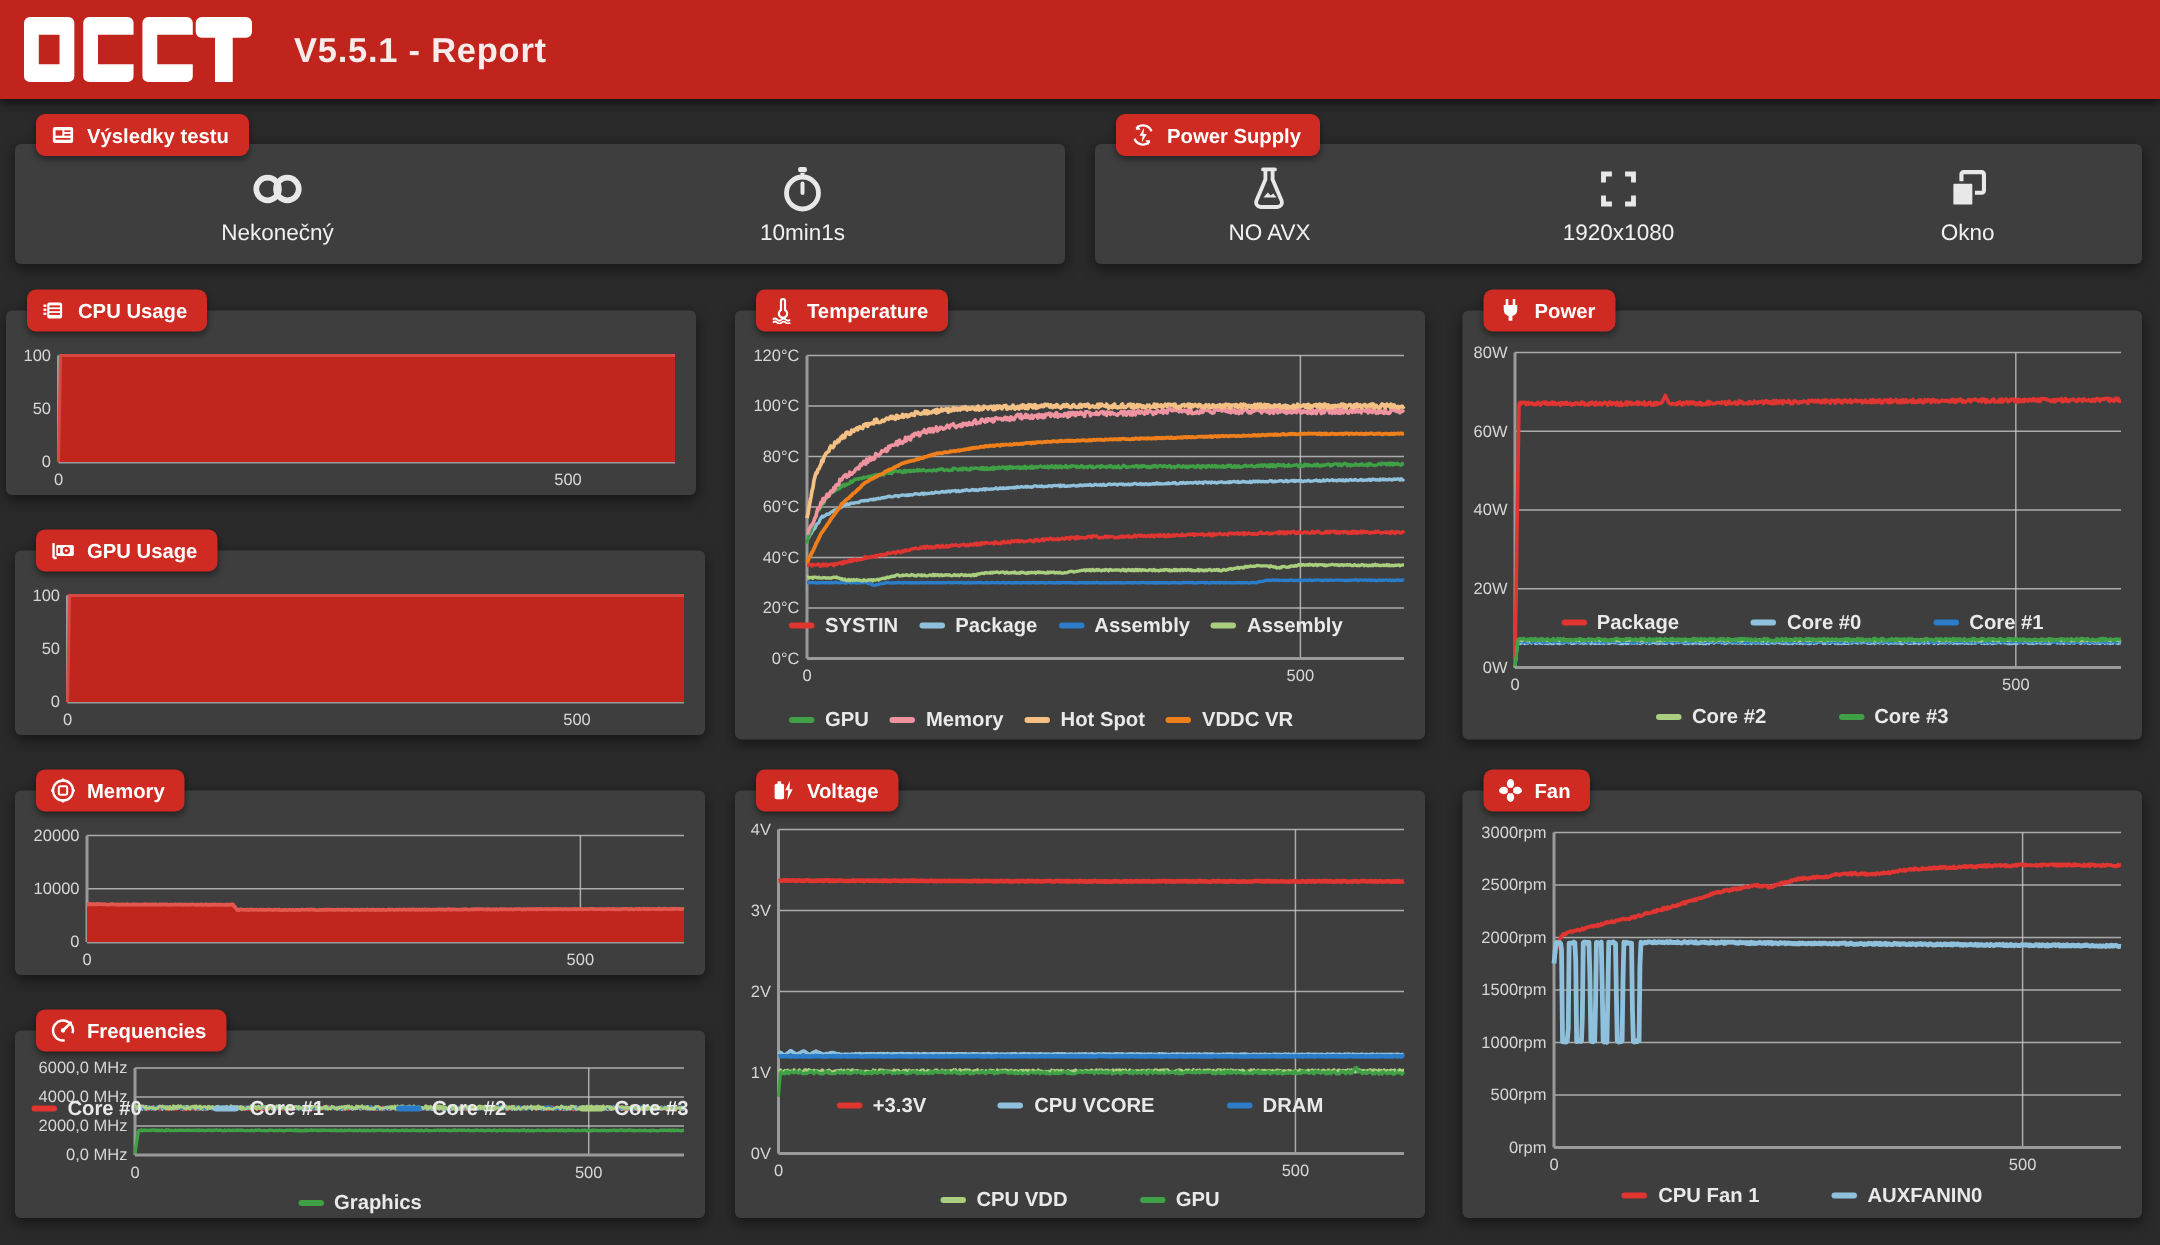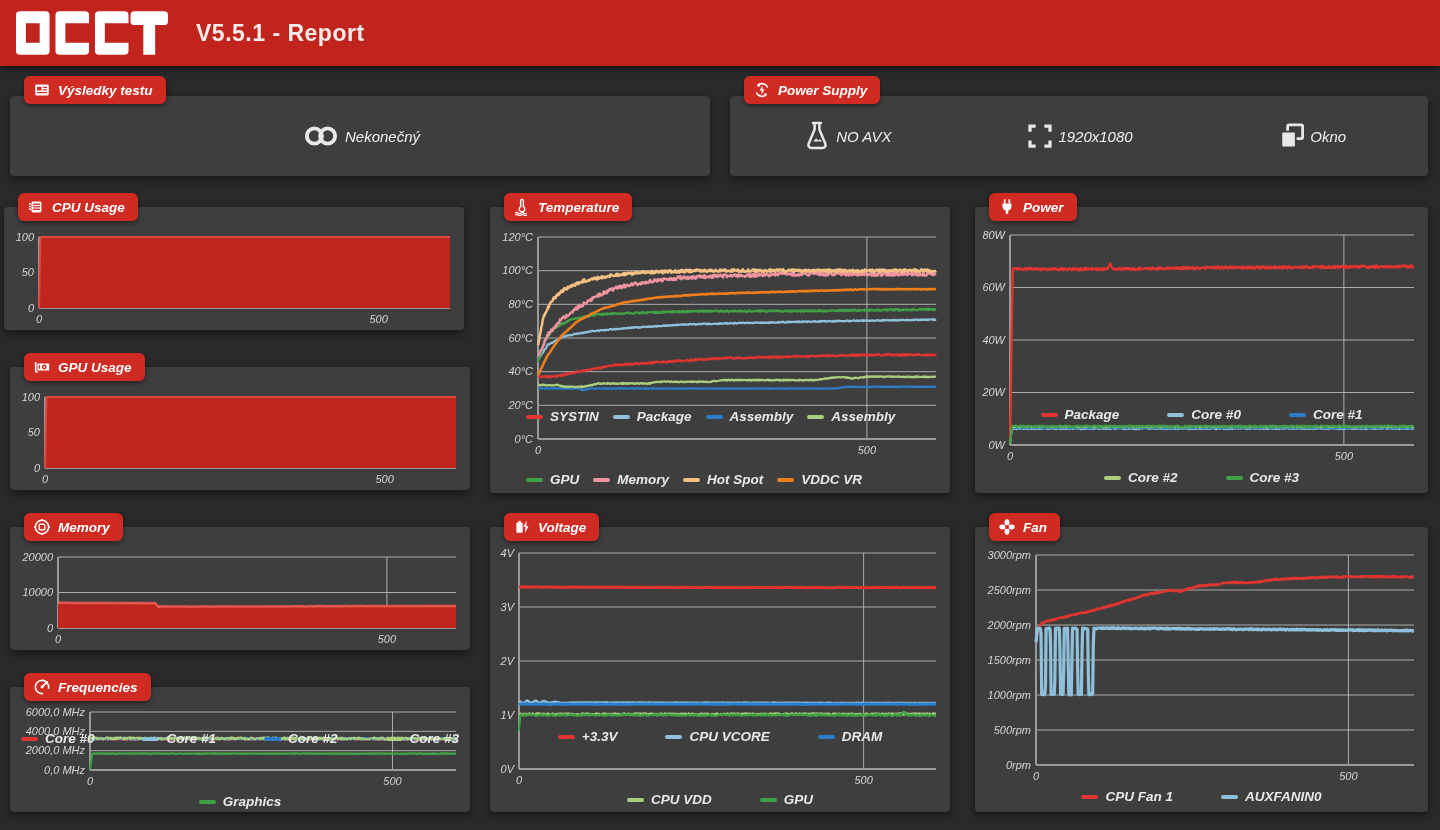--- a/index.html
+++ b/index.html
@@ -5,39 +5,39 @@
   html,body{margin:0;padding:0;background:#232323;}
   *{box-sizing:border-box;}
   #stage{position:relative;width:1440px;height:830px;background:#2a2a2a;overflow:hidden;
          font-family:"Liberation Sans",sans-serif;padding-left:16px;}
   
   #header{position:absolute;left:0;top:0;width:1440px;height:66px;background:#c0241c;
           box-shadow:0 3px 6px rgba(0,0,0,.55);display:flex;align-items:center;}
   #logo{margin-left:16px;}
   #apptitle{margin-left:28px;color:#f8ecea;font-size:23px;font-weight:bold;letter-spacing:.5px;}
   
-  .panel{position:absolute;background:#3e3e3e;border-radius:4px;box-shadow:0 3px 9px rgba(0,0,0,.5);font-style:italic;}
+  .panel{position:absolute;background:#3e3e3e;border-radius:4px;box-shadow:0 3px 9px rgba(0,0,0,.5);}
   #p-results{left:10px;top:96px;width:700px;height:80px;}
   #p-psu{left:730px;top:96px;width:698px;height:80px;}
   #p-cpu{left:4px;top:207px;width:460px;height:123px;}
   #p-temp{left:490px;top:207px;width:460px;height:286px;}
   #p-power{left:975px;top:207px;width:453px;height:286px;}
   #p-gpu{left:10px;top:367px;width:460px;height:123px;}
   #p-mem{left:10px;top:527px;width:460px;height:123px;}
   #p-volt{left:490px;top:527px;width:460px;height:285px;}
   #p-fan{left:975px;top:527px;width:453px;height:285px;}
   #p-freq{left:10px;top:687px;width:460px;height:125px;}
   
   .badge{position:absolute;left:14px;top:-14px;background:#d02b22;border-radius:6px;
          display:flex;align-items:center;gap:7px;padding:5px 13px 5px 9px;
          color:#fff;font-size:13.5px;font-weight:bold;box-shadow:0 2px 5px rgba(0,0,0,.45);z-index:5;}
   .panel-info .badge{top:-20px;}
   
   .info-row{display:flex;height:100%;align-items:center;}
-  .info-item{flex:1;display:flex;flex-direction:row;align-items:center;justify-content:center;gap:3px;text-align:right;}
+  .info-item{flex:1;display:flex;flex-direction:column;align-items:center;justify-content:center;gap:3px;text-align:right;}
   .info-icon{height:36px;display:flex;align-items:center;justify-content:center;}
   .info-label{color:#f0f0f0;font-size:15px;}
   
   .chart{position:absolute;left:6px;right:6px;}
   #cpu-chart,#gpu-chart,#mem-chart{top:24px;height:95px;}
   #freq-chart{top:19px;height:82px;}
   #temp-chart{top:24px;height:226px;}
   #volt-chart{top:20px;height:240px;}
   #power-chart{top:22px;height:234px;}
   #fan-chart{top:22px;height:234px;}
@@ -83,20 +83,31 @@
     </div>
     <div class="info-row">
       <div class="info-item">
         <div class="info-icon">
           <svg width="42" height="24" viewBox="0 0 34 20">
             <circle cx="11.5" cy="10" r="6.3" fill="none" stroke="#e8e8e8" stroke-width="3.2"></circle>
             <circle cx="22.5" cy="10" r="6.3" fill="none" stroke="#e8e8e8" stroke-width="3.2"></circle>
           </svg>
         </div>
         <span class="info-label">Nekonečný</span>
+      </div>
+      <div class="info-item">
+        <div class="info-icon">
+          <svg width="32" height="32" viewBox="0 0 24 24">
+            <rect x="9.8" y="1" width="4.4" height="2.6" rx="1" fill="#e8e8e8"></rect>
+            <line x1="12" y1="4" x2="12" y2="6" stroke="#e8e8e8" stroke-width="2"></line>
+            <circle cx="12" cy="14" r="8" fill="none" stroke="#e8e8e8" stroke-width="2.4"></circle>
+            <line x1="12" y1="14" x2="12" y2="9.2" stroke="#e8e8e8" stroke-width="2" stroke-linecap="round"></line>
+          </svg>
+        </div>
+        <span class="info-label">10min1s</span>
       </div>
     </div>
   </div>
 
   <div id="p-psu" class="panel panel-info">
     <div class="badge">
       <svg class="bicon" width="18" height="18" viewBox="0 0 20 20">
         <path d="M16.3 7.2 A6.8 6.8 0 0 0 5.1 5.0" fill="none" stroke="#fff" stroke-width="1.7"></path>
         <polygon points="5.9,2.6 4.6,6.2 8.2,6.1" fill="#fff"></polygon>
         <path d="M3.7 12.8 A6.8 6.8 0 0 0 14.9 15.0" fill="none" stroke="#fff" stroke-width="1.7"></path>

